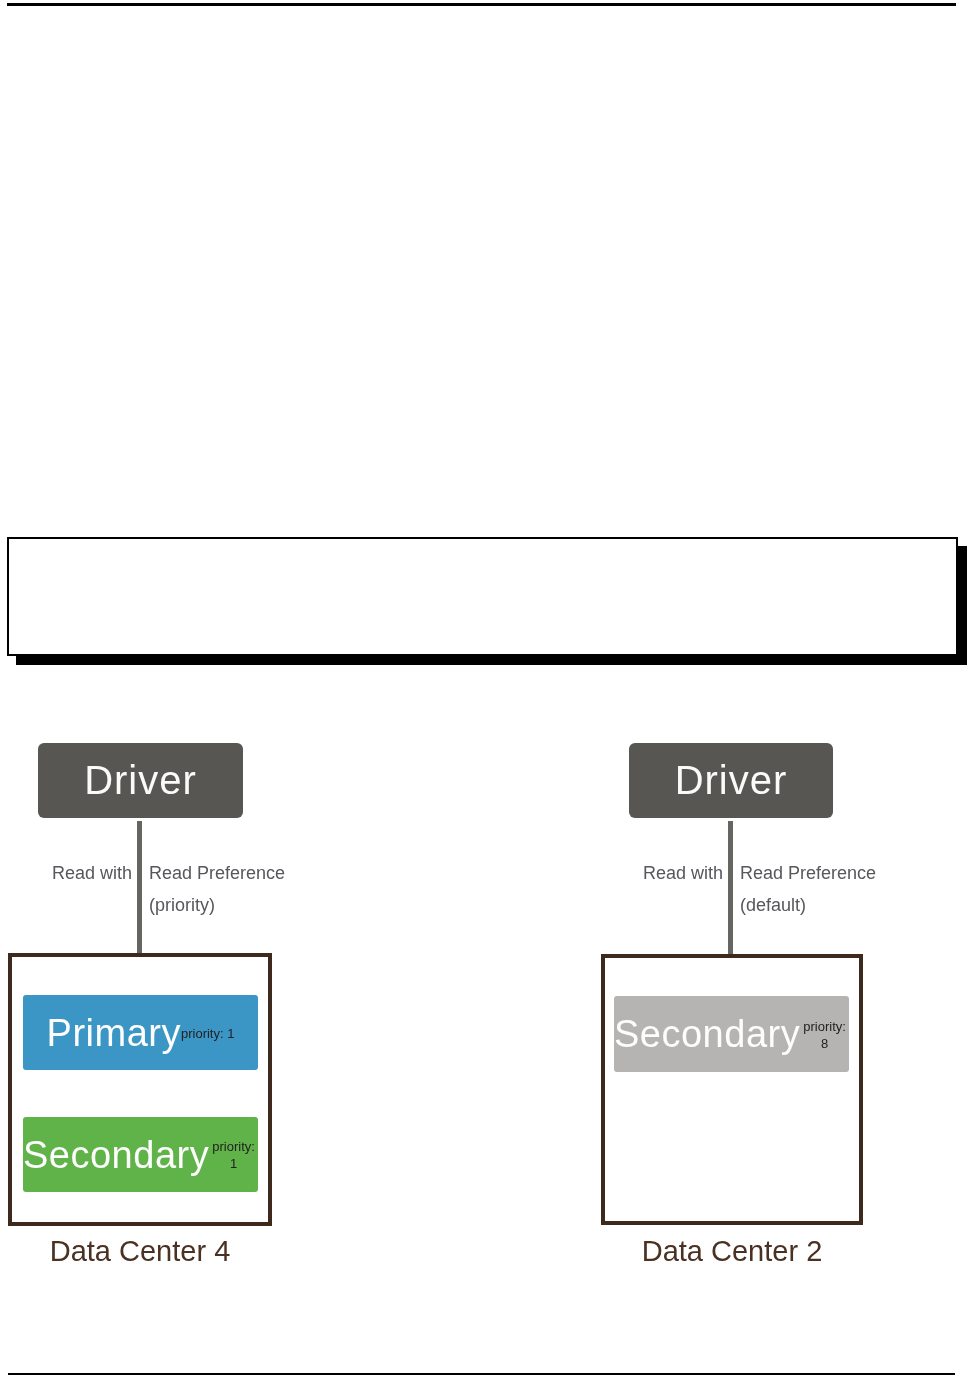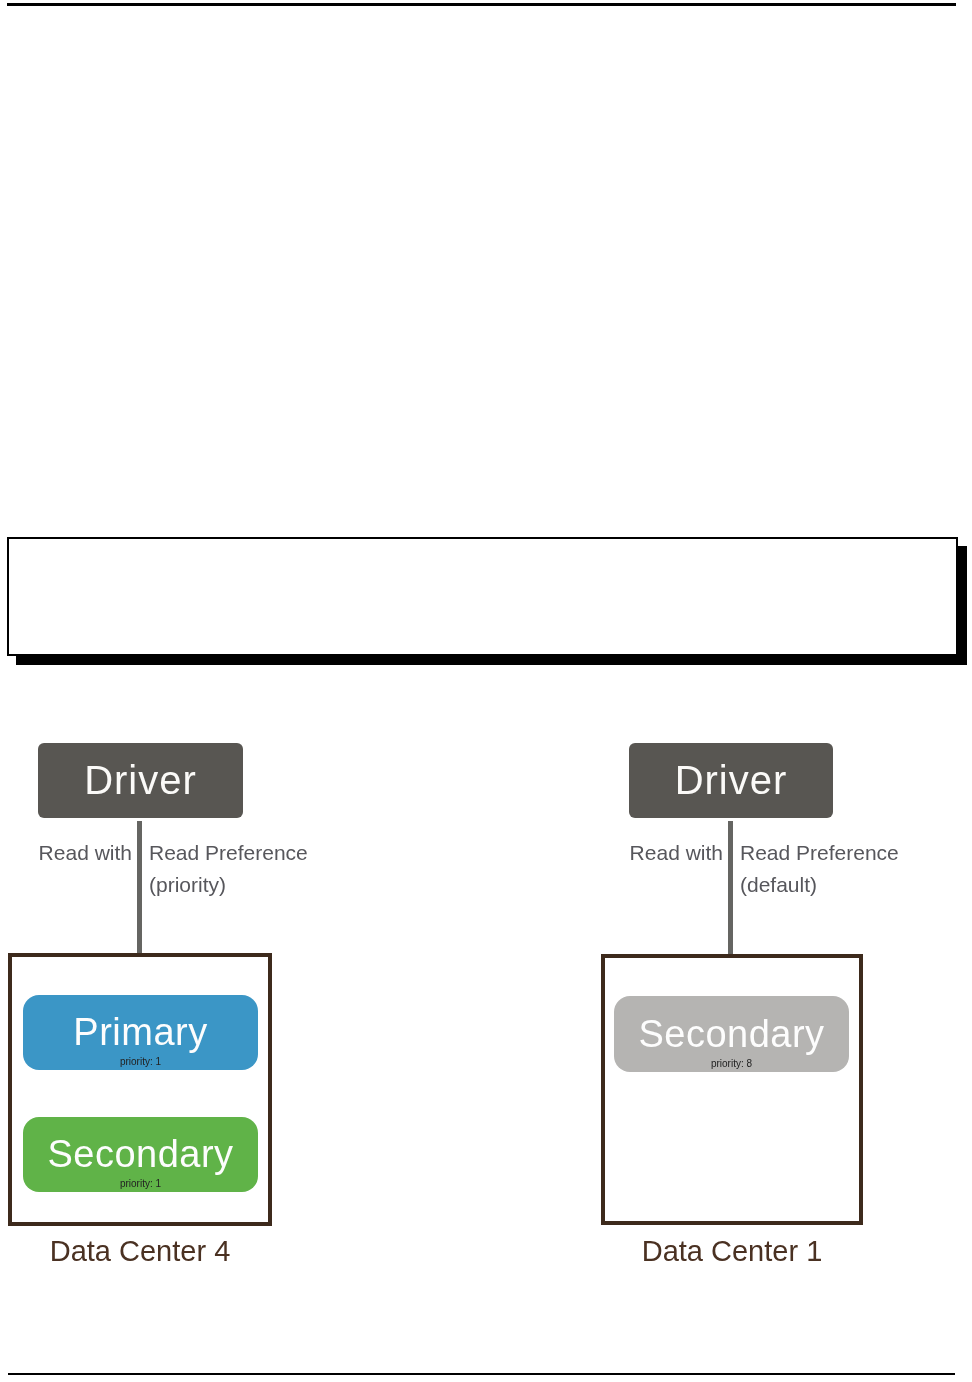--- a/index.html
+++ b/index.html
@@ -46,23 +46,24 @@
     font-size: 40px;
     letter-spacing: 1px;
   }
   .driver-left  { left: 38px;  width: 205px; }
   .driver-right { left: 629px; width: 204px; }
 
   
   .read-label {
     position: absolute;
     color: #57575c;
-    font-size: 21px;
+    font-size: 18px;
     line-height: 32px;
     white-space: nowrap;
+    margin-top: 20px;
   }
   .read-prefix-left  { left: 20px;  top: 837px; width: 112px; text-align: right; }
   .read-rest-left    { left: 149px; top: 837px; text-align: left; }
   .read-prefix-right { left: 611px; top: 837px; width: 112px; text-align: right; }
   .read-rest-right   { left: 740px; top: 837px; text-align: left; }
 
   
   .stem {
     position: absolute;
     width: 5px;
@@ -87,36 +88,36 @@
     border: 4px solid #3d2a1c;
   }
   .dc1 { left: 8px;   top: 953px; width: 256px; height: 265px; }
   .dc2 { left: 601px; top: 954px; width: 254px; height: 263px; }
 
   
   .node {
     position: absolute;
     width: 235px;
     height: 75px;
-    border-radius: 16px;
+    border-radius: 3px;
     display: flex;
-    flex-direction: column;
+    flex-direction: row;
     align-items: center;
-    justify-content: flex-end;
+    justify-content: center;
     text-align: center;
   }
   .node-label {
     color: #fdfdfd;
     font-size: 38px;
     line-height: 40px;
     letter-spacing: 0.5px;
   }
   .node-priority {
     color: #222222;
-    font-size: 10px;
+    font-size: 13px;
     line-height: 17px;
     margin-top: 1px;
   }
   .node-primary        { left: 11px; top: 38px;  background: #3b96c6; }
   .node-secondary-grn  { left: 11px; top: 160px; background: #60b348; }
   .node-secondary-gray { left: 9px;  top: 38px;  background: #b5b4b2; height: 76px; }
 
   
   .dc-label {
     position: absolute;
@@ -179,17 +180,17 @@
   <div class="stem stem-right"></div>
   <div class="arrowhead arrowhead-right"></div>
 
   <div class="dc-box dc2">
     <div class="node node-secondary-gray">
       <div class="node-label">Secondary</div>
       <div class="node-priority">priority: 8</div>
     </div>
   </div>
 
-  <div class="dc-label dc2-label">Data Center 1</div>
+  <div class="dc-label dc2-label">Data Center 2</div>
 
   <div class="rule bottom"></div>
 
 </div>
 
 </body></html>

